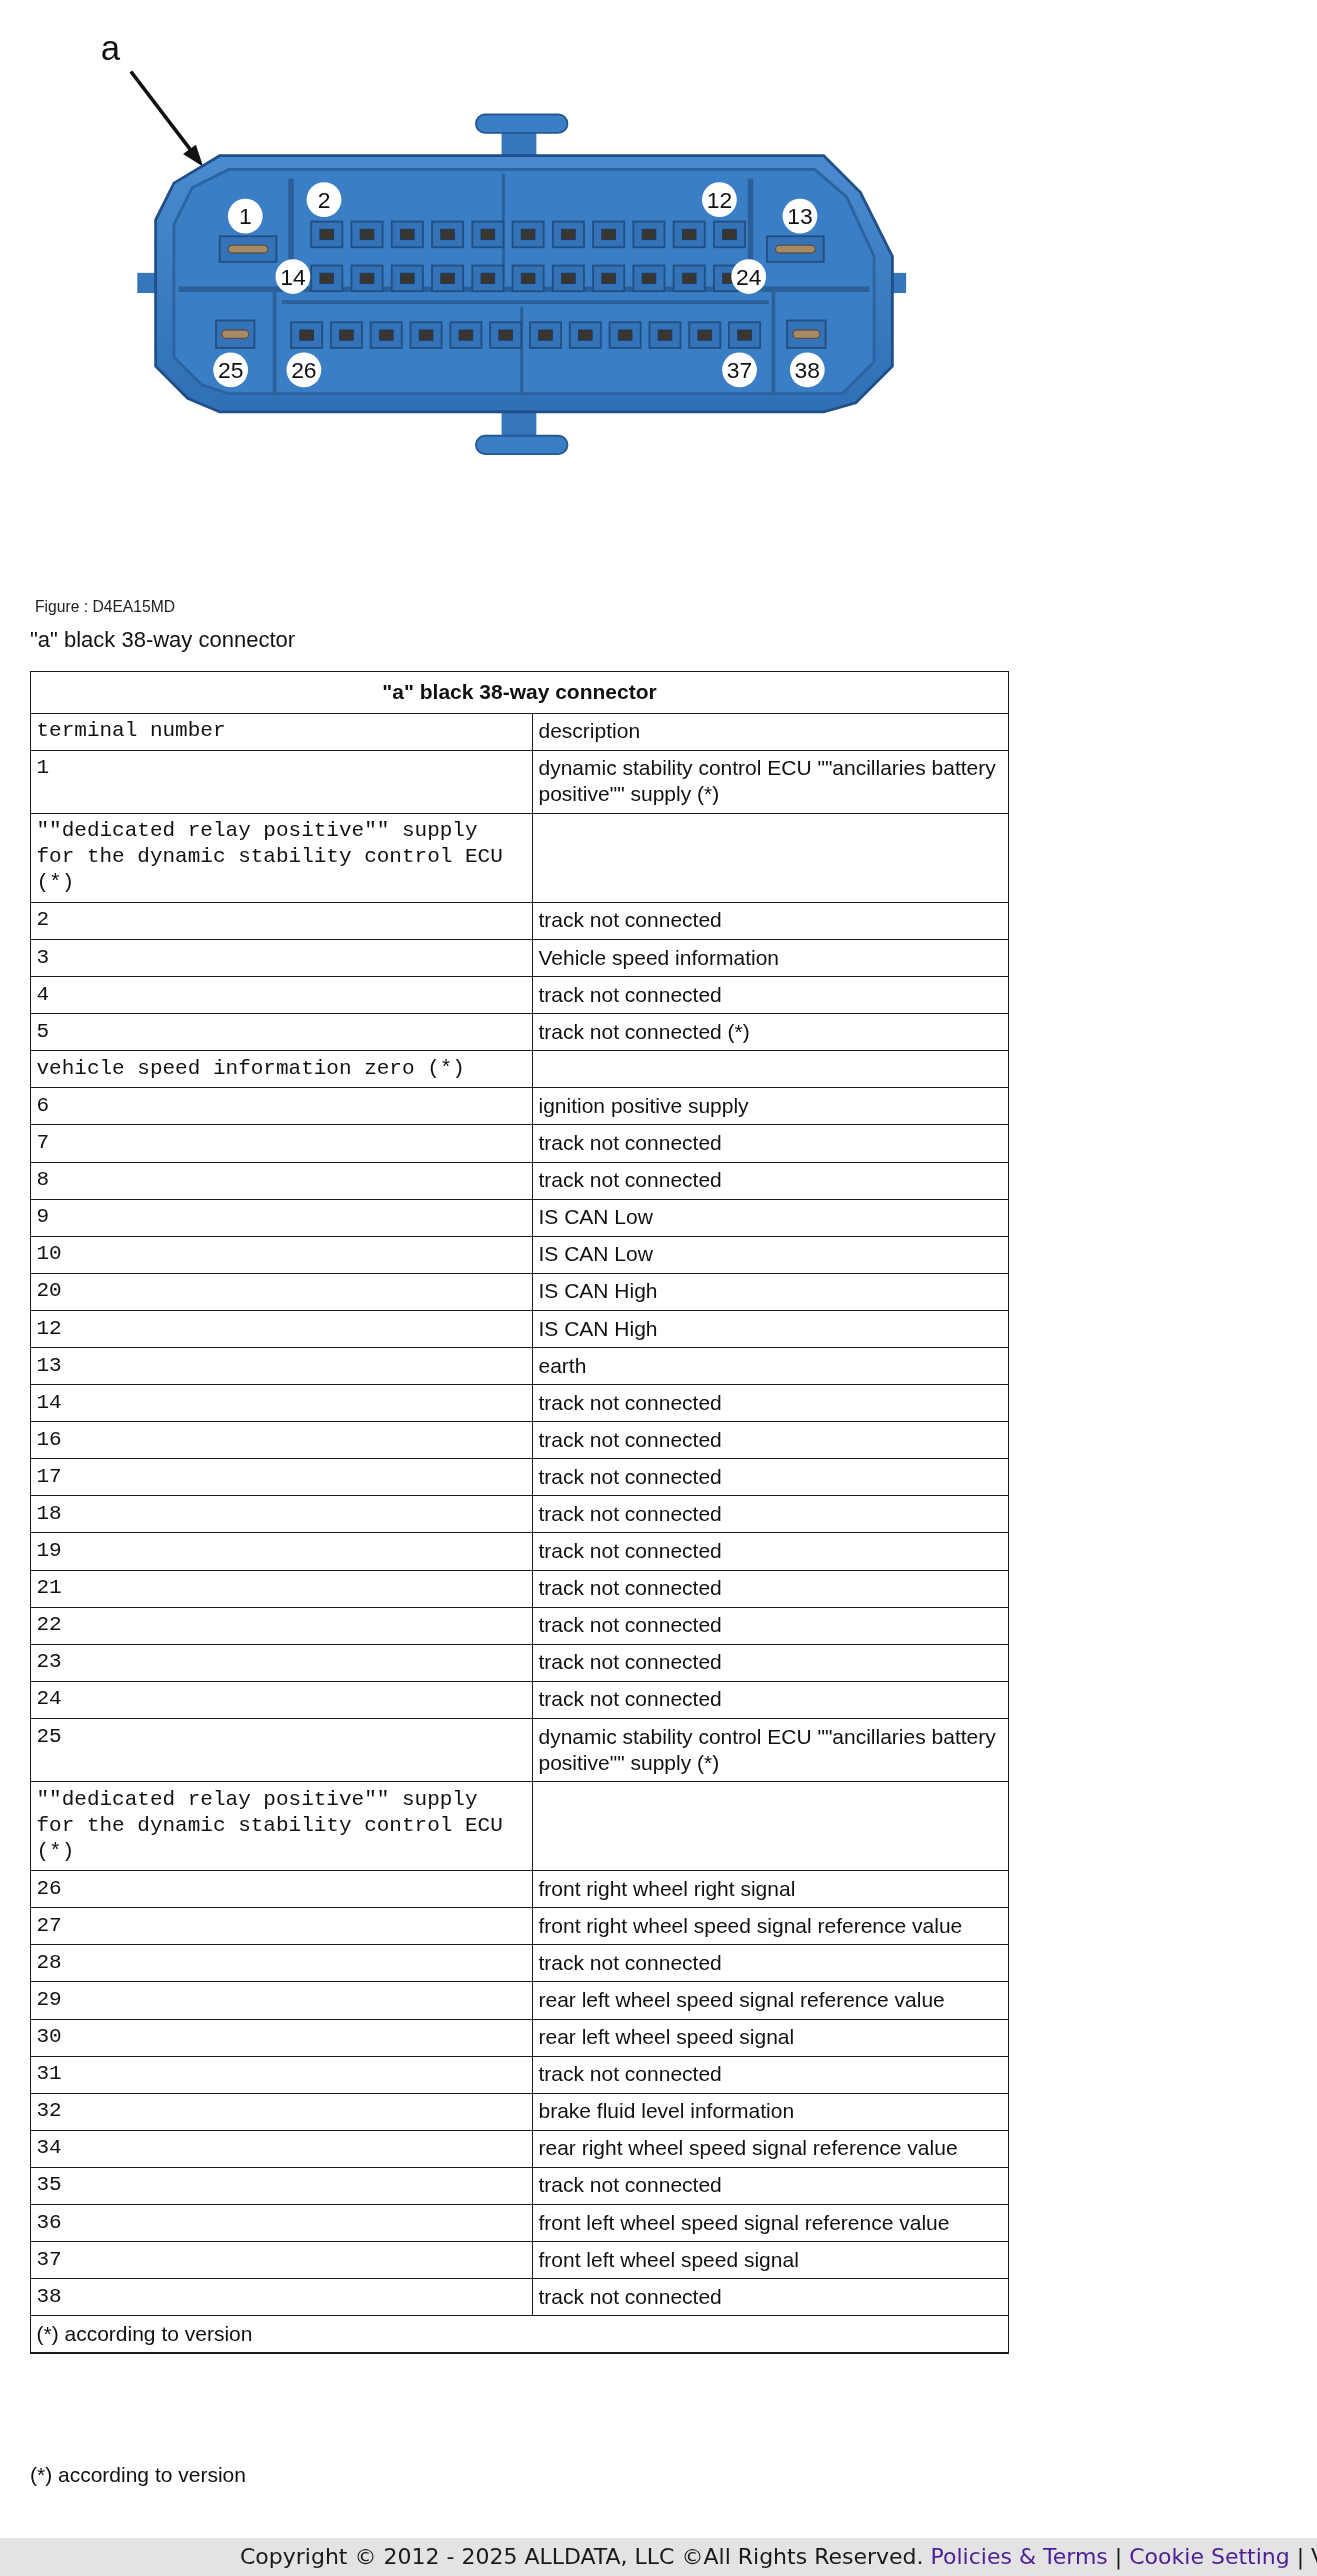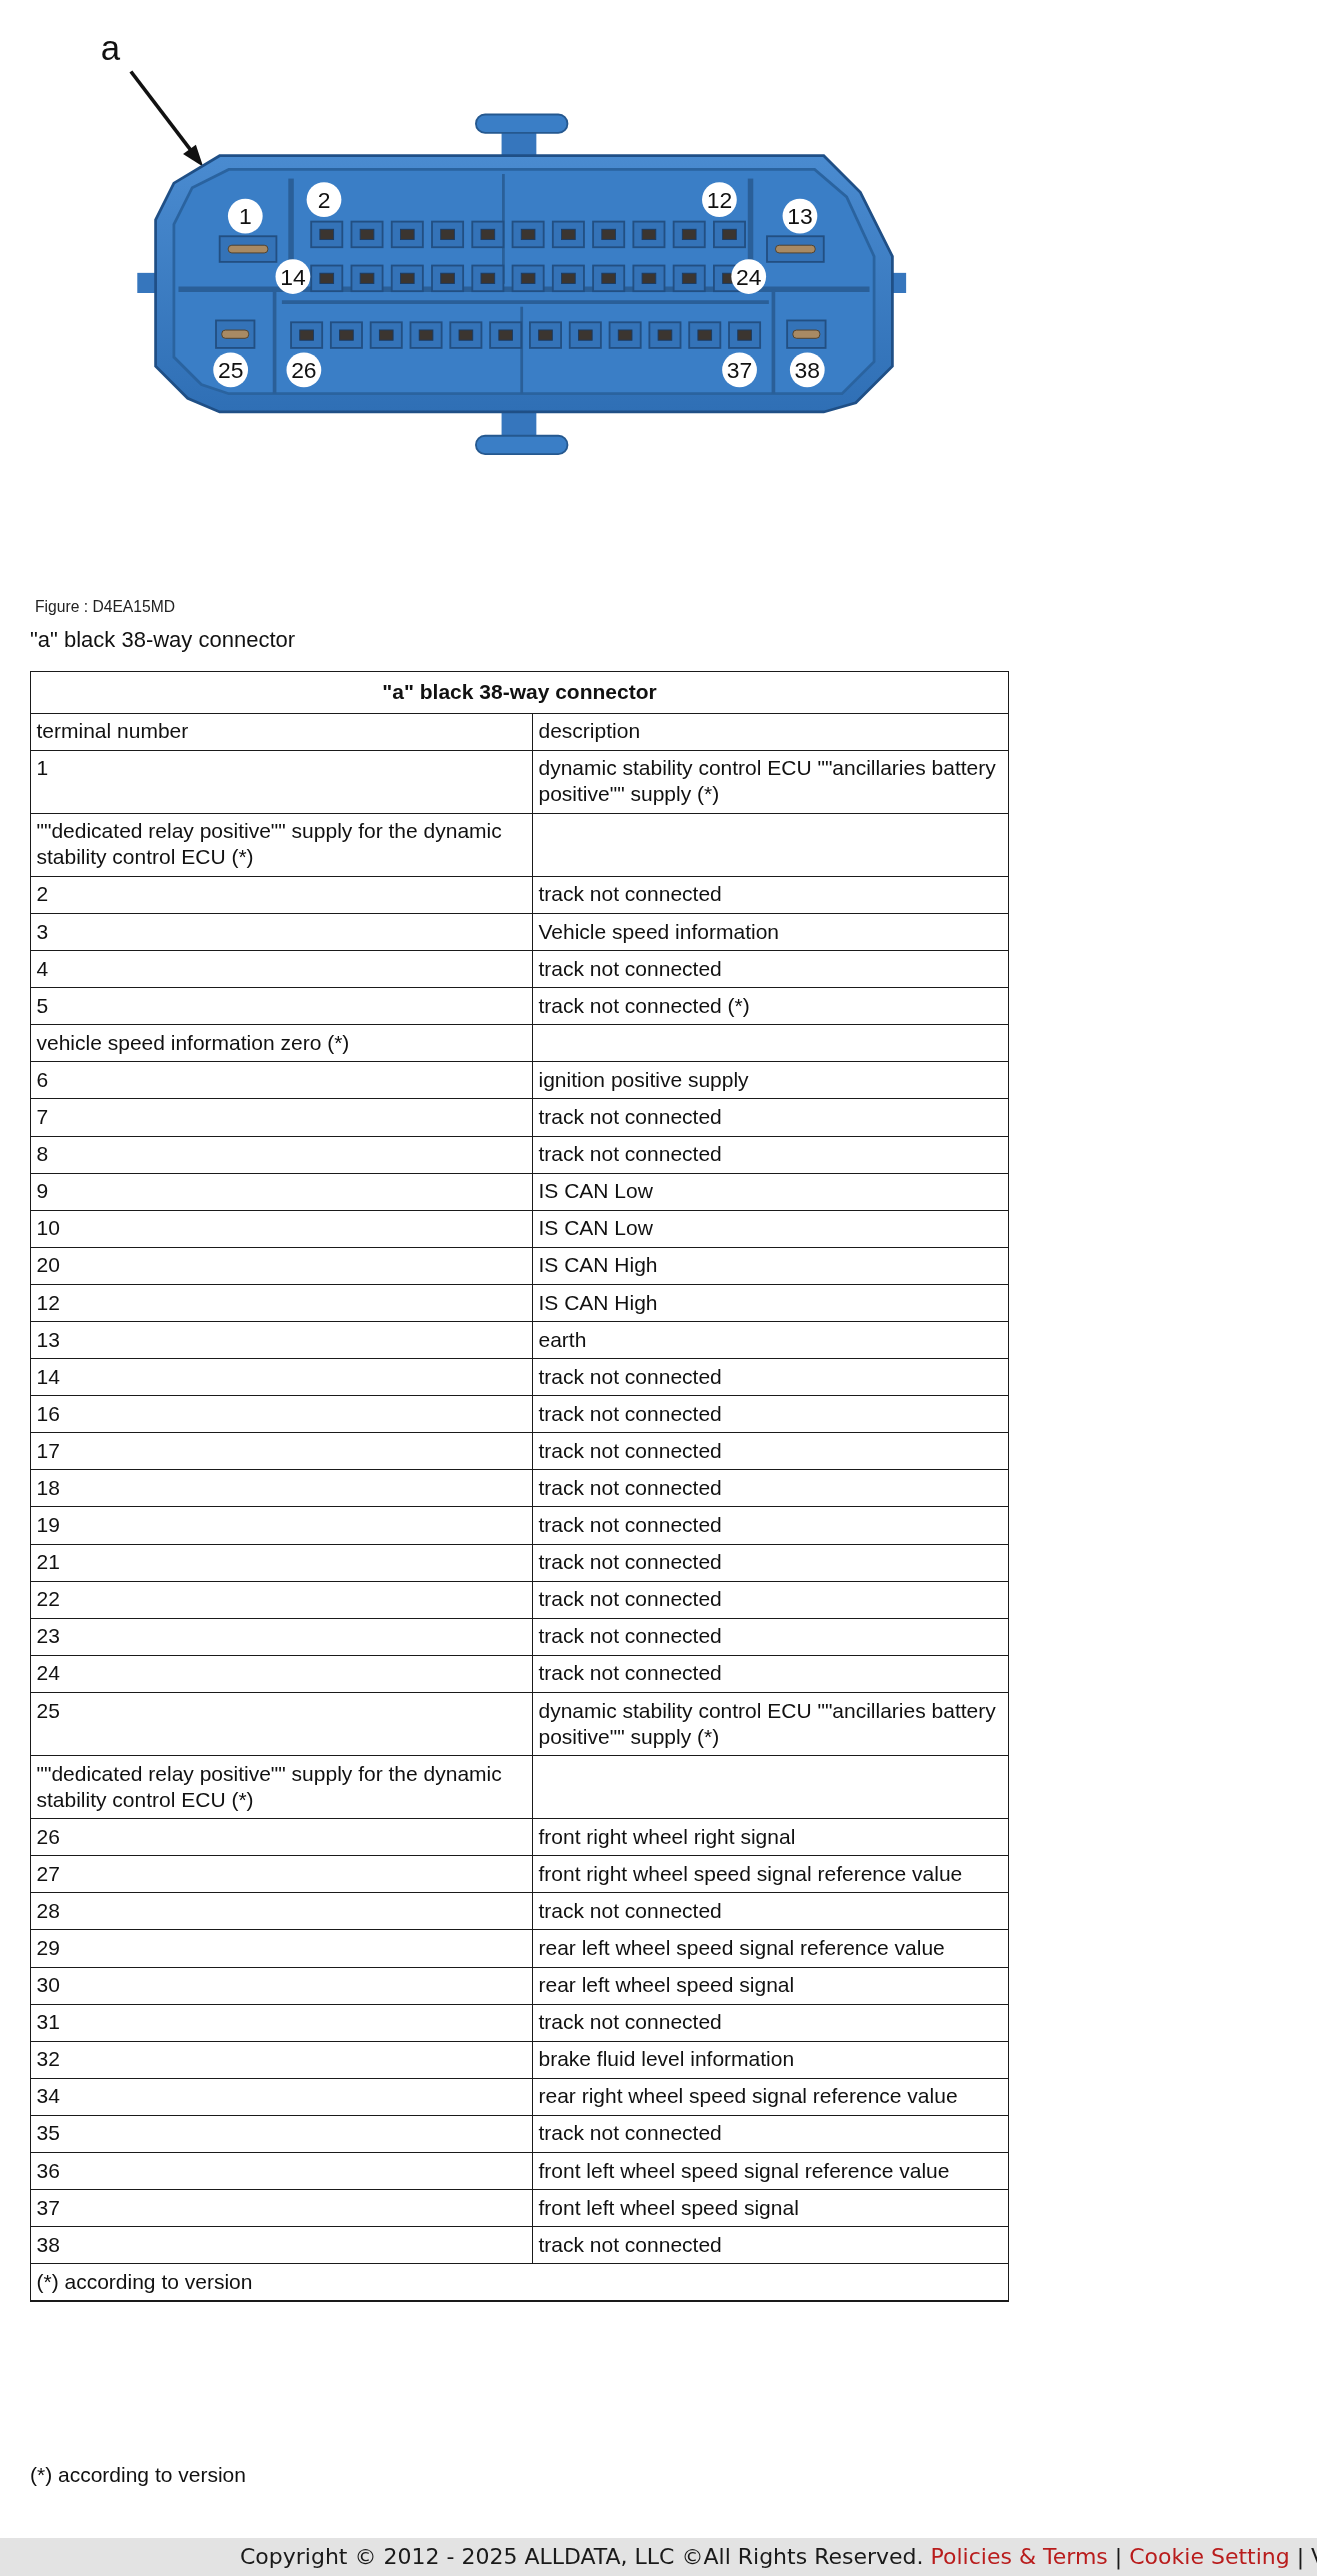--- a/index.html
+++ b/index.html
@@ -16,30 +16,30 @@
     .fig-subtitle { position: absolute; left: 30px; top: 627px; font-size: 22px; color: #111; }
     table.conn {
       position: absolute; left: 30px; top: 671px; width: 979px;
       border-collapse: collapse; font-size: 21px; line-height: 26px;
     }
     table.conn td, table.conn th {
       border: 1.8px solid #1a1a1a; padding: 4.6px 5.5px 5.5px 5.5px; vertical-align: top; text-align: left;
       font-weight: normal;
     }
     table.conn th.title { text-align: center; font-weight: bold; padding: 7.3px 5.5px; }
-    table.conn td.c1 { width: 490px; }
+    table.conn td.c1 { width: 490px; font-family: Liberation Mono, monospace; }
     table.conn tr.footnote td { border-bottom: 2.7px solid #1a1a1a; }
     .note-below { position: absolute; left: 30px; top: 2463px; font-size: 21px; color: #111; }
     .footer {
       position: absolute; left: 0; top: 2538px; width: 1318px; height: 38px;
       background: #e3e3e3; font-family: "DejaVu Sans", sans-serif; font-size: 22px;
       color: #1a1a1a; white-space: nowrap; overflow: hidden;
     }
     .footer .inner { position: absolute; left: 240px; top: 6.4px; }
-    .footer a { color: #b91c1c; text-decoration: none; }
+    .footer a { color: #4c1d95; text-decoration: none; }
   </style>
 </head>
 <body>
 
 <div class="figure-wrap">
   <svg width="1318" height="586" viewBox="0 0 1440 640">
     <defs>
       <linearGradient id="bodyGrad" x1="0" y1="0" x2="0" y2="1">
         <stop offset="0" stop-color="#4a8bd0"></stop>
         <stop offset="1" stop-color="#2f6fb5"></stop>

